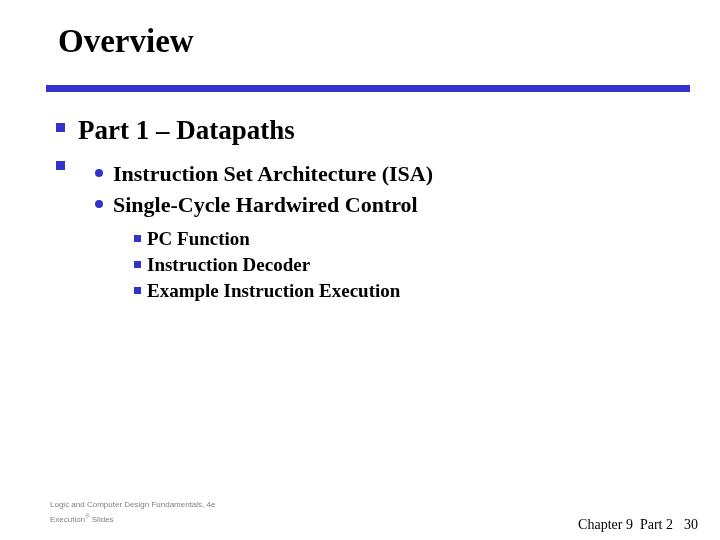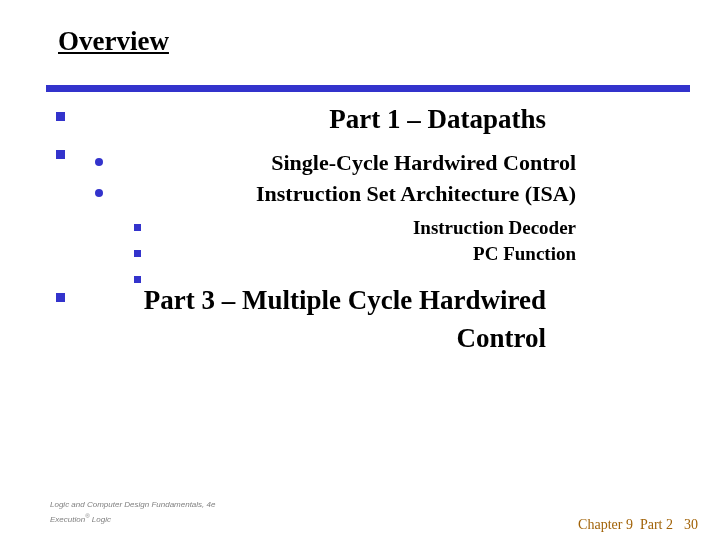--- a/index.html
+++ b/index.html
@@ -14,45 +14,43 @@
     overflow: hidden;
     font-family: "Liberation Serif", "DejaVu Serif", serif;
     color: #000000;
   }
 
   
   #slide-title {
     position: absolute;
     left: 58px;
     top: 22px;
-    font-size: 27px;
+    font-size: 33px;
     font-weight: bold;
     line-height: 38px;
     letter-spacing: 0px;
     white-space: nowrap;
-    text-decoration: underline;
   }
 
   
   #title-rule {
     position: absolute;
     left: 46px;
     top: 85px;
     width: 644px;
     height: 7px;
     background: #3333cc;
   }
 
   
   #body-content {
     position: absolute;
     left: 0;
-    top: 100px;
+    top: 111px;
     width: 576px;
-    text-align: right;
   }
 
   .bullet-row {
     position: relative;
     display: block;
   }
 
   .bullet-mark {
     position: absolute;
     display: block;
@@ -128,35 +126,34 @@
     left: 50px;
     top: 500px;
     font-family: "Liberation Sans", "DejaVu Sans", sans-serif;
     font-size: 8px;
     line-height: 10.5px;
     color: #808080;
     white-space: nowrap;
   }
   #credit-footer .credit-line {
     display: block;
-    font-style: italic;
   }
   #credit-footer sup {
     font-size: 6px;
     vertical-align: super;
   }
 
   #page-footer {
     position: absolute;
     right: 22px;
     top: 516px;
     font-family: "Liberation Serif", "DejaVu Serif", serif;
     font-size: 14px;
     line-height: 17px;
-    color: #a16207;
+    color: #000000;
     white-space: nowrap;
   }
   #page-footer span {
     display: inline-block;
   }
   #page-footer .pf-gap { width: 7px; }
   #page-footer .pf-gap-wide { width: 11px; }
 </style>
 </head>
 <body>
@@ -173,53 +170,50 @@
   </div>
 
   <div class="bullet-row lvl1">
     <span class="bullet-mark"></span>
   </div>
 
   <div class="gap-before-lvl2"></div>
 
   <div class="bullet-row lvl2">
     <span class="bullet-mark"></span>
+    <span class="bullet-text">Instruction Set Architecture (ISA)</span>
+  </div>
+
+  <div class="bullet-row lvl2">
+    <span class="bullet-mark"></span>
     <span class="bullet-text">Single-Cycle Hardwired Control</span>
   </div>
 
-  <div class="bullet-row lvl2">
-    <span class="bullet-mark"></span>
-    <span class="bullet-text">Instruction Set Architecture (ISA)</span>
-  </div>
-
   <div class="gap-before-lvl3"></div>
 
   <div class="bullet-row lvl3">
     <span class="bullet-mark"></span>
+    <span class="bullet-text">PC Function</span>
+  </div>
+
+  <div class="bullet-row lvl3">
+    <span class="bullet-mark"></span>
     <span class="bullet-text">Instruction Decoder</span>
   </div>
 
   <div class="bullet-row lvl3">
     <span class="bullet-mark"></span>
-    <span class="bullet-text">PC Function</span>
-  </div>
-
-  <div class="bullet-row lvl3">
-    <span class="bullet-mark"></span>
+    <span class="bullet-text">Example Instruction Execution</span>
   </div>
 
   <div class="gap-before-part3"></div>
 
-  <div class="bullet-row lvl1">
-    <span class="bullet-mark"></span>
-    <span class="bullet-text">Part 3 – Multiple Cycle Hardwired Control</span>
-  </div>
 
 </div>
 
 <div id="credit-footer">
   <span class="credit-line">Logic and Computer Design Fundamentals, 4e</span>
-  <span class="credit-line"><span>Execution</span><sup>®</sup><span> Logic</span></span>
+  <span class="credit-line"><span>Execution</span><sup>®</sup><span> Slides</span></span>
 </div>
 
 <div id="page-footer">
   <span>Chapter 9</span><span class="pf-gap"></span><span>Part 2</span><span class="pf-gap-wide"></span><span>30</span>
 </div>
 
 </body></html>

